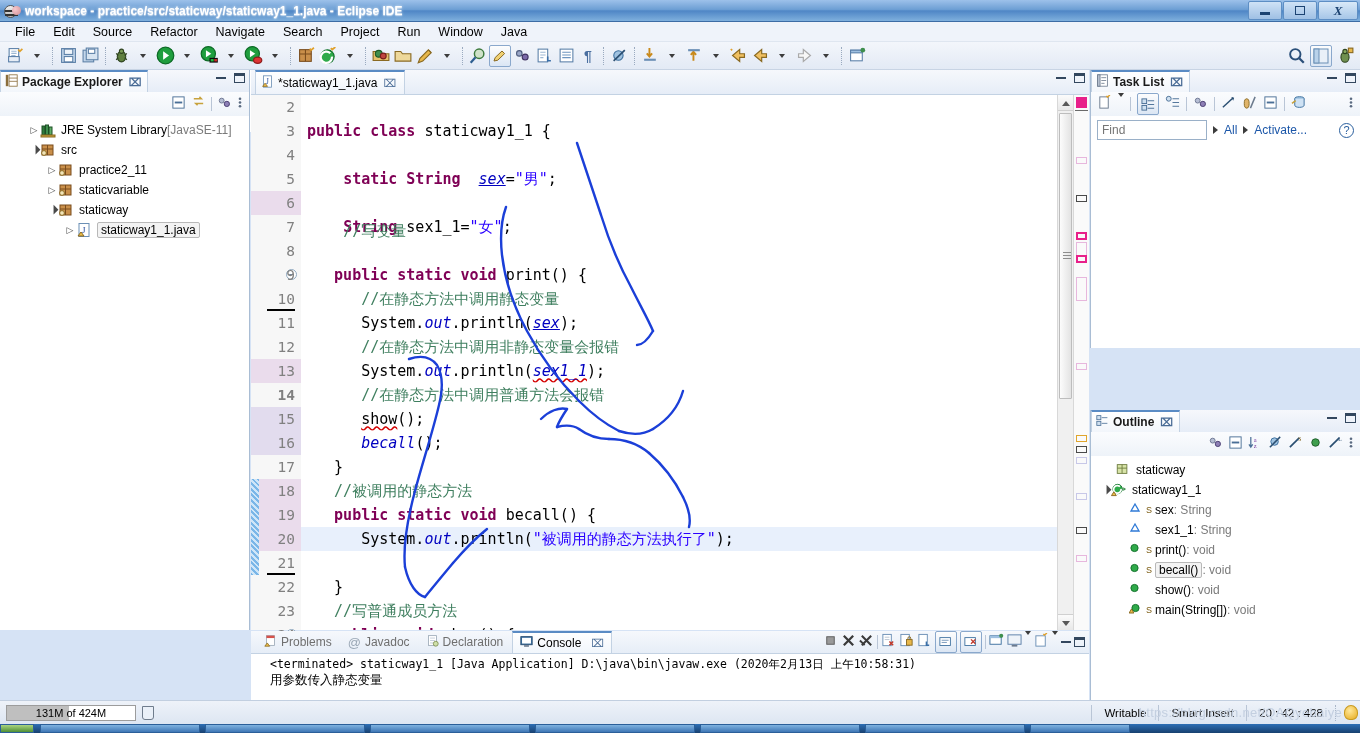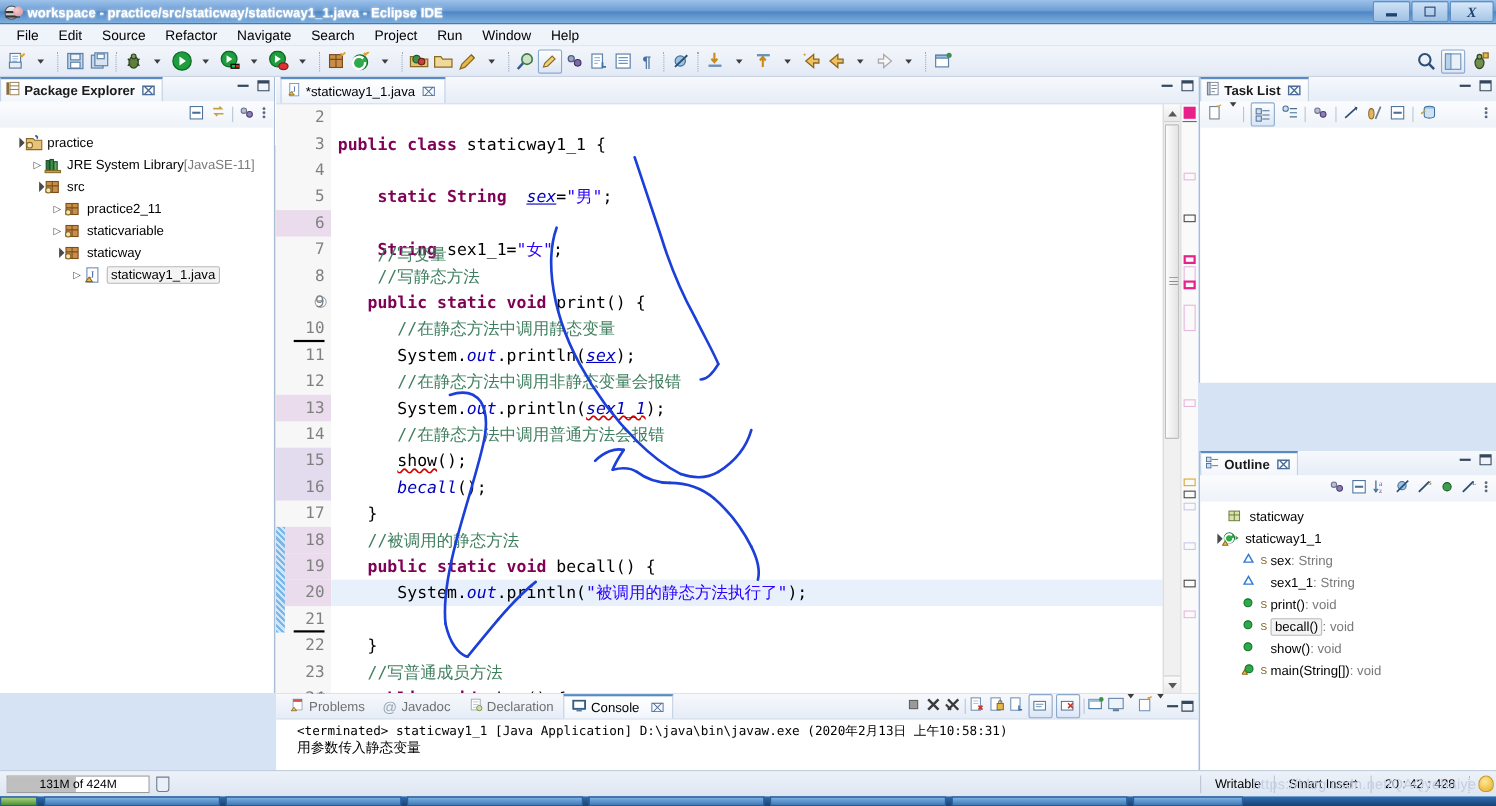--- a/index.html
+++ b/index.html
@@ -212,21 +212,21 @@
 <div class="menubar">
   <span class="menu-item">File</span>
   <span class="menu-item">Edit</span>
   <span class="menu-item">Source</span>
   <span class="menu-item">Refactor</span>
   <span class="menu-item">Navigate</span>
   <span class="menu-item">Search</span>
   <span class="menu-item">Project</span>
   <span class="menu-item">Run</span>
   <span class="menu-item">Window</span>
-  <span class="menu-item">Help</span>
+  <span class="menu-item">Java</span>
 </div>
 
 <div class="toolbar">
   <span class="tbtn">
     <svg width="17" height="17" viewBox="0 0 16 16">
         <rect x="2" y="1.5" width="9" height="12" fill="#fff" stroke="#5a7fa8"></rect>
         <path d="M4 4h5M4 6h5M4 8h4" stroke="#9db8d4" stroke-width="1"></path>
         <path d="M10.5 2.5l1.6 1.6 2.4-2.4" stroke="#e0a12c" stroke-width="1.6" fill="none"></path>
         <rect x="1.5" y="9" width="10" height="5" fill="#e8eef6" stroke="#5a7fa8"></rect>
       </svg>
@@ -485,31 +485,20 @@
       </span>
       <span>
         <svg width="6" height="15" viewBox="0 0 6 16">
             <circle cx="3" cy="4" r="1.4" fill="#5a6a80"></circle>
             <circle cx="3" cy="8" r="1.4" fill="#5a6a80"></circle>
             <circle cx="3" cy="12" r="1.4" fill="#5a6a80"></circle>
           </svg>
       </span>
     </div>
     <div class="tree">
-      <div class="trow" style="padding-left:6px;">
-        <span class="tarrow open"></span>
-        <span class="ticon">
-          <svg width="17" height="16" viewBox="0 0 17 16">
-              <path d="M2 4h6l1.5 1.5H16V14H2z" fill="#e6c27a" stroke="#8a6a22"></path>
-              <path d="M10 1.5c2 0 2.6 1.6 1.4 2.6" stroke="#2a5f9e" stroke-width="1.5" fill="none"></path>
-              <circle cx="5" cy="10" r="2.6" fill="#f2e4b8" stroke="#8a6a22"></circle>
-            </svg>
-        </span>
-        <span class="tlabel">practice</span>
-      </div>
       <div class="trow" style="padding-left:24px;">
         <span class="tarrow">▷</span>
         <span class="ticon">
           <svg width="17" height="16" viewBox="0 0 17 16">
               <rect x="2" y="4" width="3" height="9" fill="#2f7a3a" stroke="#1d4f25"></rect>
               <rect x="5.5" y="3" width="3" height="10" fill="#3f8f4d" stroke="#1d4f25"></rect>
               <rect x="9" y="5" width="3" height="8" fill="#5fae66" stroke="#1d4f25"></rect>
               <rect x="1" y="13" width="14" height="2" fill="#c8a23c" stroke="#8a6a22"></rect>
             </svg>
         </span>
@@ -605,21 +594,21 @@
           <div class="gline" style="top: 168px;">9</div>
           <div class="gline" style="top: 192px;">10</div>
           <div class="gline" style="top: 216px;">11</div>
           <div class="gline" style="top: 240px;">12</div>
           <span class="mk-err" style="top: 268px;"><svg width="16" height="15" viewBox="0 0 16 15">
               <path d="M1 5l3 5H-2z" transform="translate(3,0)" fill="#f0c04a" stroke="#8a6a22"></path>
               <rect x="5" y="5" width="9" height="9" fill="#d6352b" stroke="#8c1f18"></rect>
               <path d="M7 7l5 5M12 7l-5 5" stroke="#fff" stroke-width="1.6"></path>
             </svg></span>
           <div class="gline hl" style="top: 264px;">13</div>
-          <div class="gline" style="top: 288px;">14</div>
+          <div class="gline" style="top: 288px; font-weight: bold;">14</div>
           <span class="mk-err" style="top: 316px;"><svg width="16" height="15" viewBox="0 0 16 15">
               <path d="M1 5l3 5H-2z" transform="translate(3,0)" fill="#f0c04a" stroke="#8a6a22"></path>
               <rect x="5" y="5" width="9" height="9" fill="#d6352b" stroke="#8c1f18"></rect>
               <path d="M7 7l5 5M12 7l-5 5" stroke="#fff" stroke-width="1.6"></path>
             </svg></span>
           <div class="gline sel" style="top: 312px;">15</div>
           <div class="gline sel" style="top: 336px;">16</div>
           <div class="gline" style="top: 360px;">17</div>
           <div class="gline hl" style="top: 384px;">18</div>
           <span class="foldmark" style="top: 414px;">−</span>
@@ -645,21 +634,20 @@
           <div class="cline" style="top: 384px;">   <span class="cm">//被调用的静态方法</span></div>
           <div class="cline" style="top: 360px;">   }</div>
           <div class="cline" style="top: 336px;">      <span class="fld">becall</span>();</div>
           <div class="cline" style="top: 312px;">      <span class="err">show</span>();</div>
           <div class="cline" style="top: 288px;">      <span class="cm">//在静态方法中调用普通方法会报错</span></div>
           <div class="cline" style="top: 264px;">      System.<span class="fld">out</span>.println(<span class="fld err">sex1_1</span>);</div>
           <div class="cline" style="top: 240px;">      <span class="cm">//在静态方法中调用非静态变量会报错</span></div>
           <div class="cline" style="top: 192px;">      <span class="cm">//在静态方法中调用静态变量</span></div>
           <div class="cline" style="top: 216px;">      System.<span class="fld">out</span>.println(<span class="sfld">sex</span>);</div>
           <div class="cline" style="top: 168px;">   <span class="kw">public</span> <span class="kw">static</span> <span class="kw">void</span> print() {</div>
-          <div class="cline" style="top: 144px;">    <span class="cm">//写静态方法</span></div>
           <div class="cline" style="top: 120px;">    <span class="kw">String</span> sex1_1=<span class="st">"女"</span>;</div>
           <div class="cline" style="top: 96px; margin-top: 28px;">    <span class="cm">//写变量</span></div>
           <div class="cline" style="top: 72px;">    <span class="kw">static</span> <span class="kw">String</span>  <span class="sfld">sex</span>=<span class="st">"男"</span>;</div>
           <div class="cline" style="top: 24px;"><span class="kw">public</span> <span class="kw">class</span> staticway1_1 {</div>
           <div class="cline" style="top: 0px;"></div>
         <svg class="ink" width="790" height="536" viewBox="0 0 790 536">
           <g fill="none" stroke="#1b3fd8" stroke-width="2.4" stroke-linecap="round" stroke-linejoin="round">
             <path d="M276,48 C284,72 292,96 300,120 C308,146 318,170 330,192 C340,212 348,226 352,236"></path>
             <path d="M352,236 C346,246 340,250 336,250"></path>
             <path d="M205,112 C200,126 199,142 201,160 C204,186 213,212 226,236 C240,262 258,286 278,306"></path>
@@ -787,20 +775,28 @@
           </svg>
       </span>
       <span style="margin-left:auto;">
         <svg width="6" height="15" viewBox="0 0 6 16">
             <circle cx="3" cy="4" r="1.4" fill="#5a6a80"></circle>
             <circle cx="3" cy="8" r="1.4" fill="#5a6a80"></circle>
             <circle cx="3" cy="12" r="1.4" fill="#5a6a80"></circle>
           </svg>
       </span>
     </div>
+    <div class="find-row">
+      <input class="find-box" placeholder="Find" style="">
+      <i class="tri"></i>
+      <span class="lnk">All</span>
+      <i class="tri"></i>
+      <span class="lnk">Activate...</span>
+      <span style="margin-left:auto;width:15px;height:15px;border:1.4px solid #2a5f9e;border-radius:50%;color:#2a5f9e;text-align:center;line-height:13px;font-size:11px;">?</span>
+    </div>
   </div>
 
   <div id="mylyn">
     <div class="mylyn-t">
       <span class="info-i">i</span>
       <span>Connect Mylyn</span>
       <span style="margin-left:auto;color:#4a6c96;font-size:11px;">⌧</span>
     </div>
     <div class="mylyn-b">
       <span class="lnk" style="text-decoration:underline;">Connect</span><span> to your task and ALM tools or </span><span class="lnk" style="text-decoration:underline;">create</span><span> a local task.</span>

